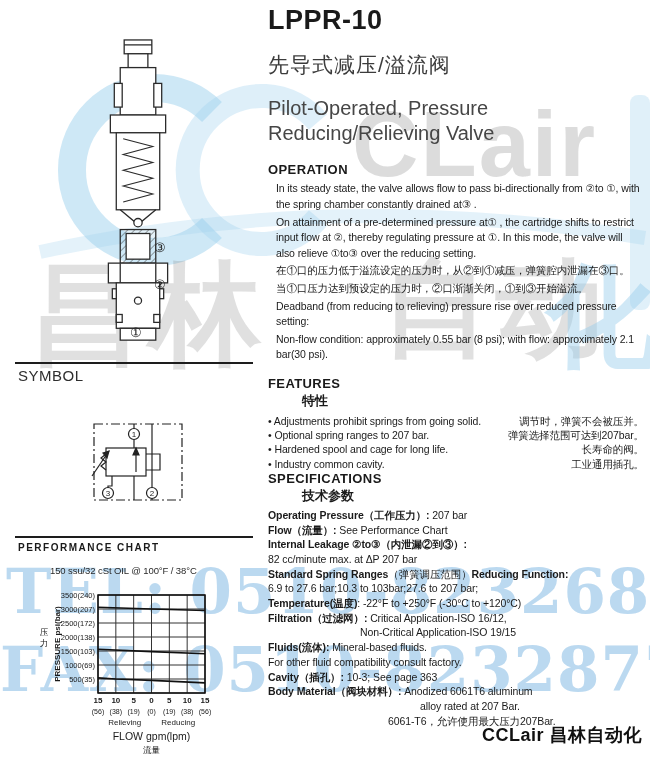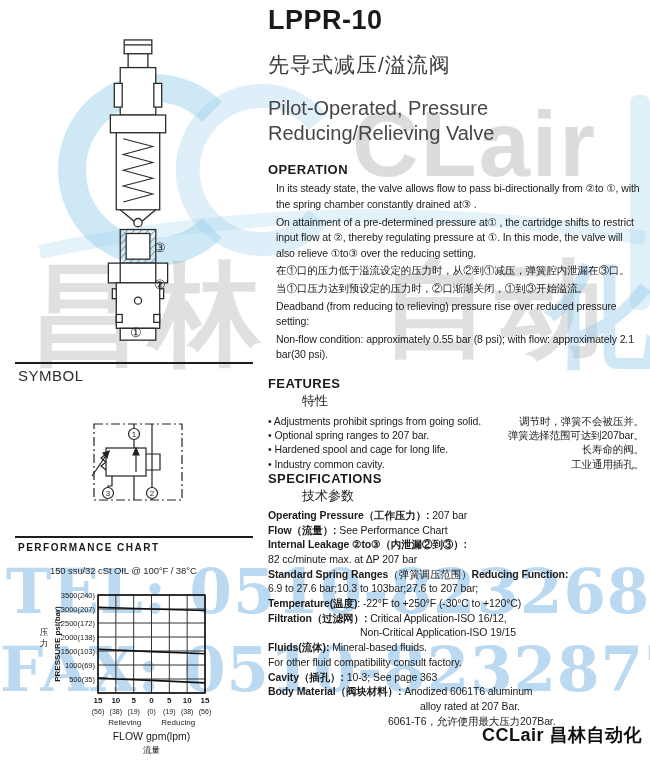--- a/index.html
+++ b/index.html
@@ -16,21 +16,21 @@
           font-family:"DejaVu Serif",serif;color:rgba(142,192,230,0.60);letter-spacing:1px;white-space:nowrap;}
   .wm-fax{position:absolute;left:0px;top:634px;font-size:61px;font-weight:bold;
           font-family:"DejaVu Serif",serif;color:rgba(142,192,230,0.60);letter-spacing:1px;white-space:nowrap;}
   
   .content{position:absolute;inset:0;z-index:1;}
   .right-col{position:absolute;left:268px;top:6px;width:376px;}
   .model{font-size:27px;font-weight:bold;letter-spacing:.5px;line-height:1.1;}
   .title-zh{font-size:21px;color:#3c3c3c;margin-top:15px;letter-spacing:1px;}
   .title-en{font-size:20px;color:#464646;margin-top:17px;line-height:1.27;width:310px;}
   .sec-h{font-size:13px;font-weight:bold;letter-spacing:.4px;}
-  .sec-h-zh{font-size:13px;font-weight:normal;margin-top:1px;padding-left:34px;}
+  .sec-h-zh{font-size:13px;font-weight:bold;margin-top:1px;padding-left:34px;}
   .op-wrap{margin-top:4px;}
   .op-wrap p{font-size:10.5px;line-height:15.6px;margin:0 0 2px 8px;letter-spacing:-.1px;}
   .mt-op{margin-top:16px;}
   .mt-feat{margin-top:13px;}
   .mt-spec{}
   .feat-list{margin-top:4px;}
   .feat-row{display:flex;justify-content:space-between;font-size:10.5px;line-height:14.2px;letter-spacing:-.1px;}
   .feat-zh{text-align:right;white-space:nowrap;}
   .spec-list{margin-top:3px;}
   .spec-line{font-size:10.5px;line-height:14.7px;letter-spacing:-.1px;}

